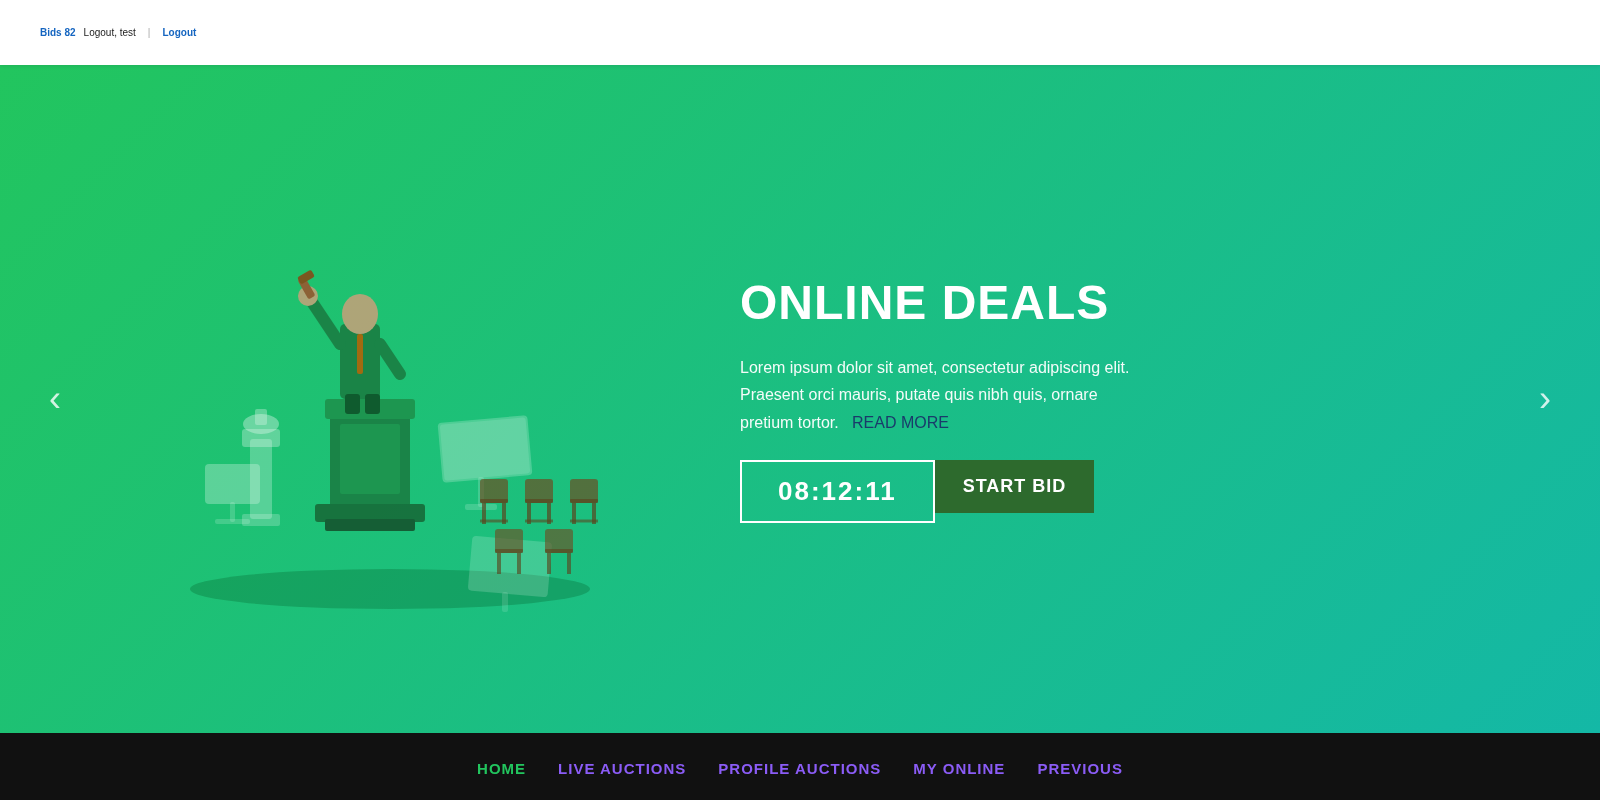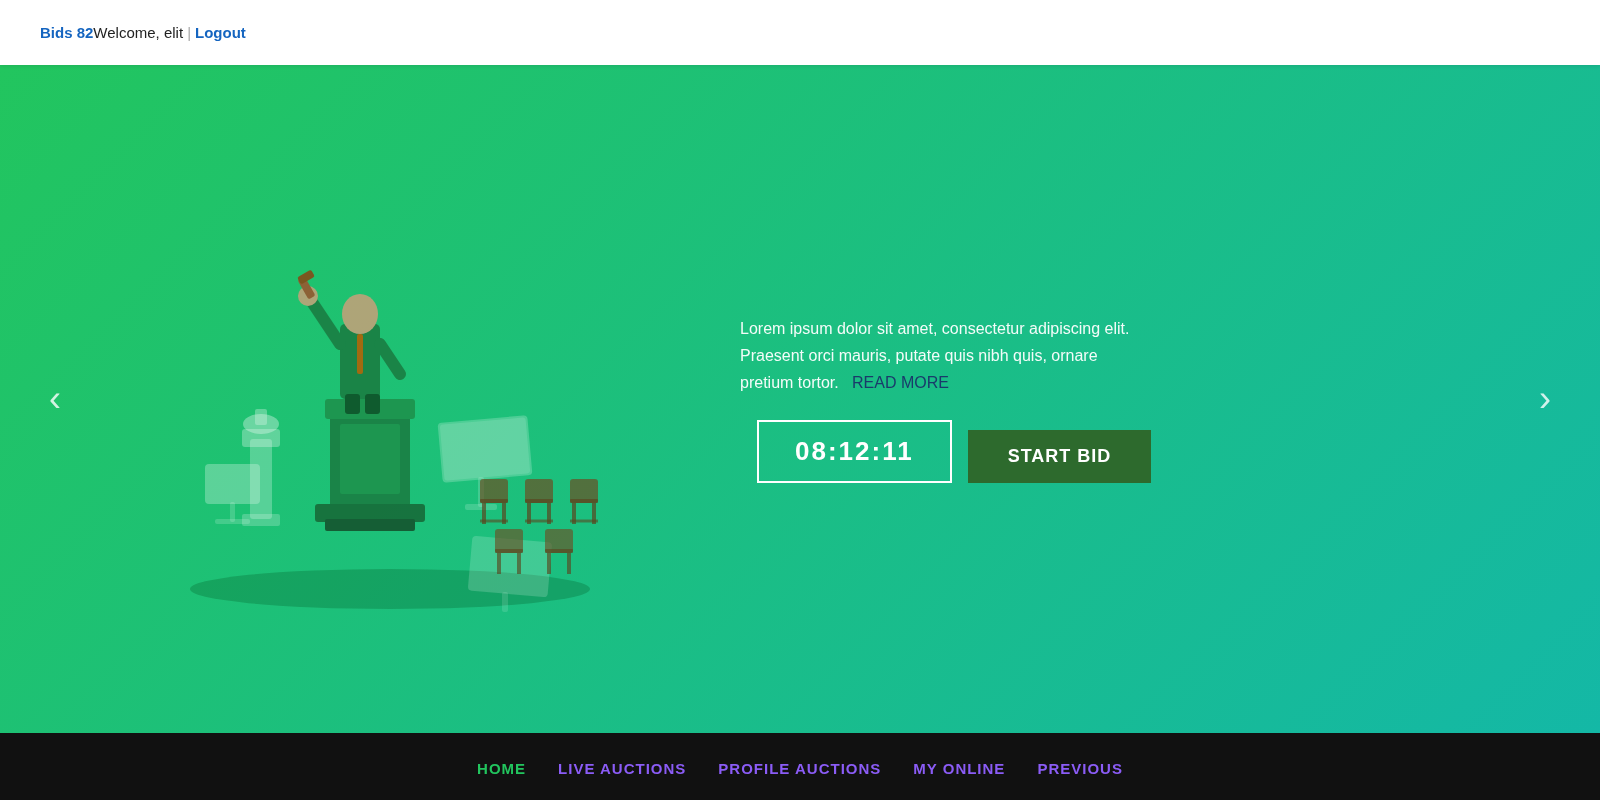--- a/index.html
+++ b/index.html
@@ -20,21 +20,22 @@
     .logo {
       font-size: 28px;
       font-weight: 900;
       letter-spacing: 1px;
     }
     .logo-penny { color: #1a3a6b; }
     .logo-bidonn { color: #00c97a; }
     .header-right {
       display: flex;
       align-items: center;
-      font-size: 15px;
+      gap: 8px;
+      font-size: 10px;
       color: #222;
     }
     .bids-link {
       color: #1565c0;
       font-weight: bold;
       text-decoration: none;
     }
     .divider { color: #aaa; margin: 0 4px; }
     .logout-link {
       color: #1565c0;
@@ -114,43 +115,42 @@
 
     .read-more {
       color: #1a3a6b;
       font-weight: normal;
       cursor: pointer;
       text-decoration: none;
     }
 
     .bid-row {
       display: flex;
-      align-items: flex-end;
-      gap: 16px;
+      align-items: flex-start;
+      gap: 0;
       margin-top: 20px;
-      margin-left: 17px;
     }
 
     .timer-box {
       background: transparent;
       border: 2px solid #fff;
       color: #fff;
       font-size: 26px;
       font-weight: bold;
       padding: 14px 36px;
       letter-spacing: 2px;
     }
 
     .start-bid-btn {
       background: #2d6a2d;
       color: #fff;
       border: none;
       font-size: 18px;
       font-weight: bold;
-      padding: 16px 40px;
+      padding: 16px 28px;
       cursor: pointer;
       letter-spacing: 1px;
     }
 
     
     .footer-nav {
       background: #111;
       height: 70px;
       display: flex;
       align-items: center;
@@ -167,21 +167,21 @@
       cursor: pointer;
     }
     .nav-item.active { color: #22c55e; }
   </style>
 </head>
 <body>
 
 <header class="header">
   <div class="header-right">
     <a class="bids-link">Bids 82</a>
-    <span>Welcome, elit</span>
+    <span>Logout, test</span>
     <span class="divider">|</span>
     <a class="logout-link">Logout</a>
   </div>
 </header>
 
 <section class="hero">
 
   <div class="arrow arrow-left">‹</div>
 
   <div class="illustration-area">
@@ -262,20 +262,21 @@
       <rect x="75" y="295" width="55" height="40" rx="4" fill="rgba(255,255,255,0.25)"></rect>
       <rect x="75" y="295" width="55" height="40" rx="4" fill="rgba(255,255,255,0.1)"></rect>
       <rect x="100" y="333" width="5" height="20" rx="2" fill="rgba(255,255,255,0.2)"></rect>
       <rect x="85" y="350" width="35" height="5" rx="2" fill="rgba(255,255,255,0.2)"></rect>
 
       <rect x="660" y="280" width="65" height="45" rx="4" fill="rgba(255,255,255,0.22)" transform="rotate(-8,692,302)"></rect>
     </svg>
   </div>
 
   <div class="content-area">
+    <h1 class="hero-title">ONLINE DEALS</h1>
     <p class="hero-desc">
       <span>Lorem ipsum dolor sit amet, consectetur adipiscing elit. Praesent orci mauris, putate quis nibh quis, ornare pretium tortor.</span>
       <span>&nbsp;</span>
       <a class="read-more">READ MORE</a>
     </p>
     <div class="bid-row">
       <div class="timer-box">08:12:11</div>
       <button class="start-bid-btn">START BID</button>
     </div>
   </div>

